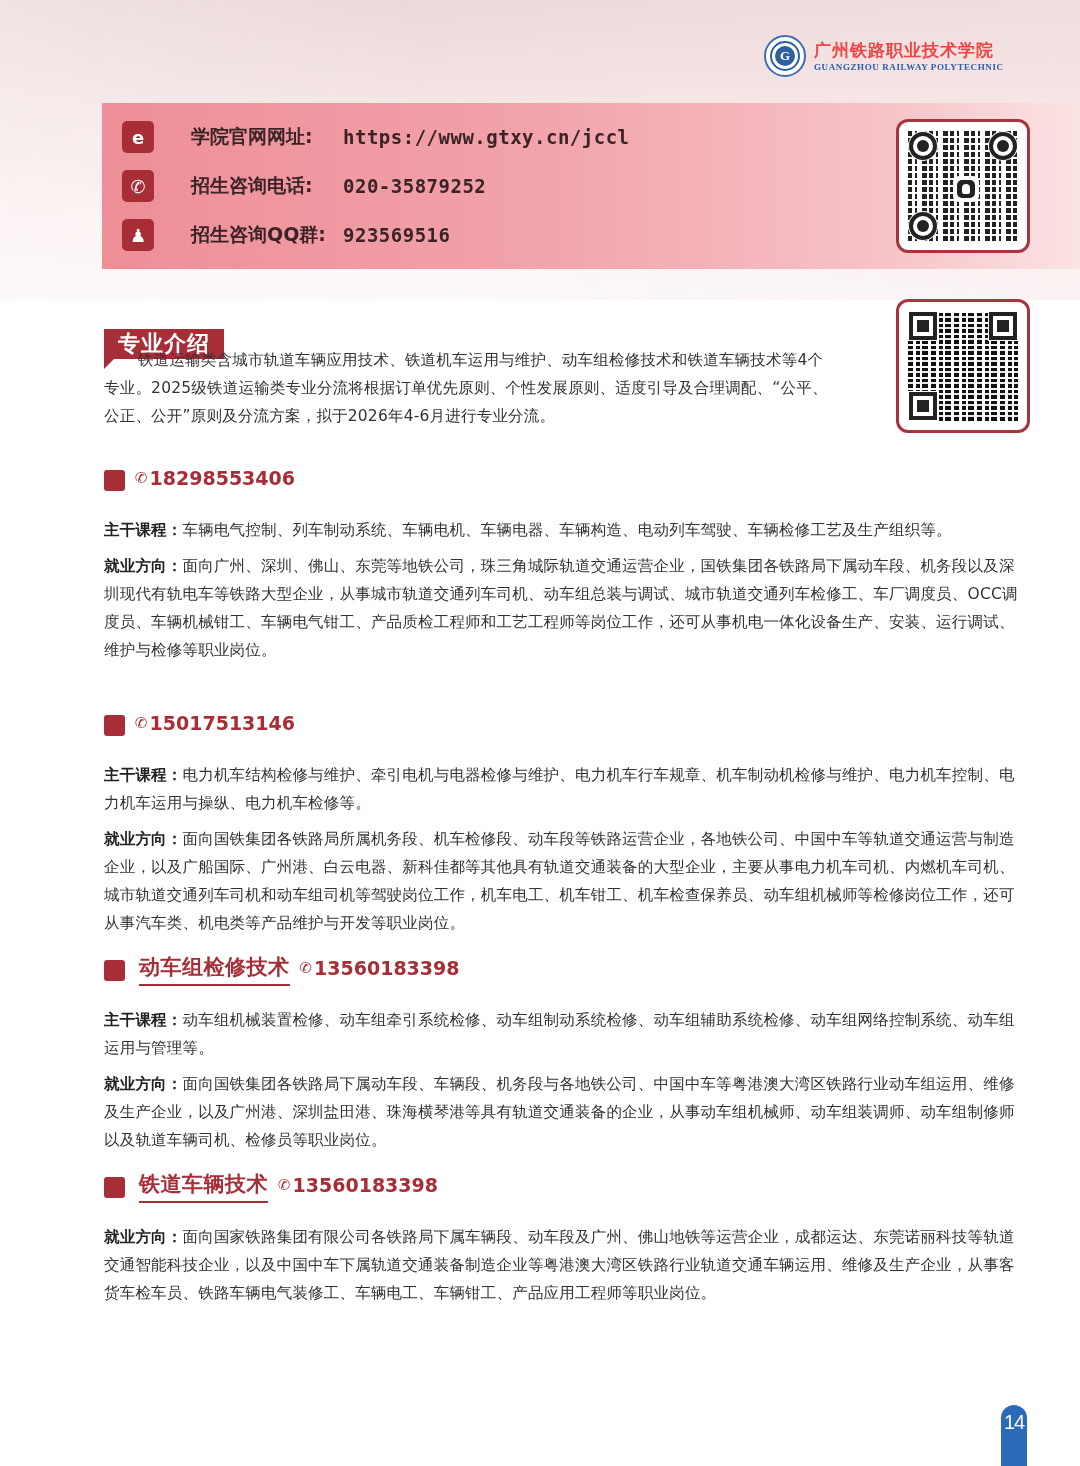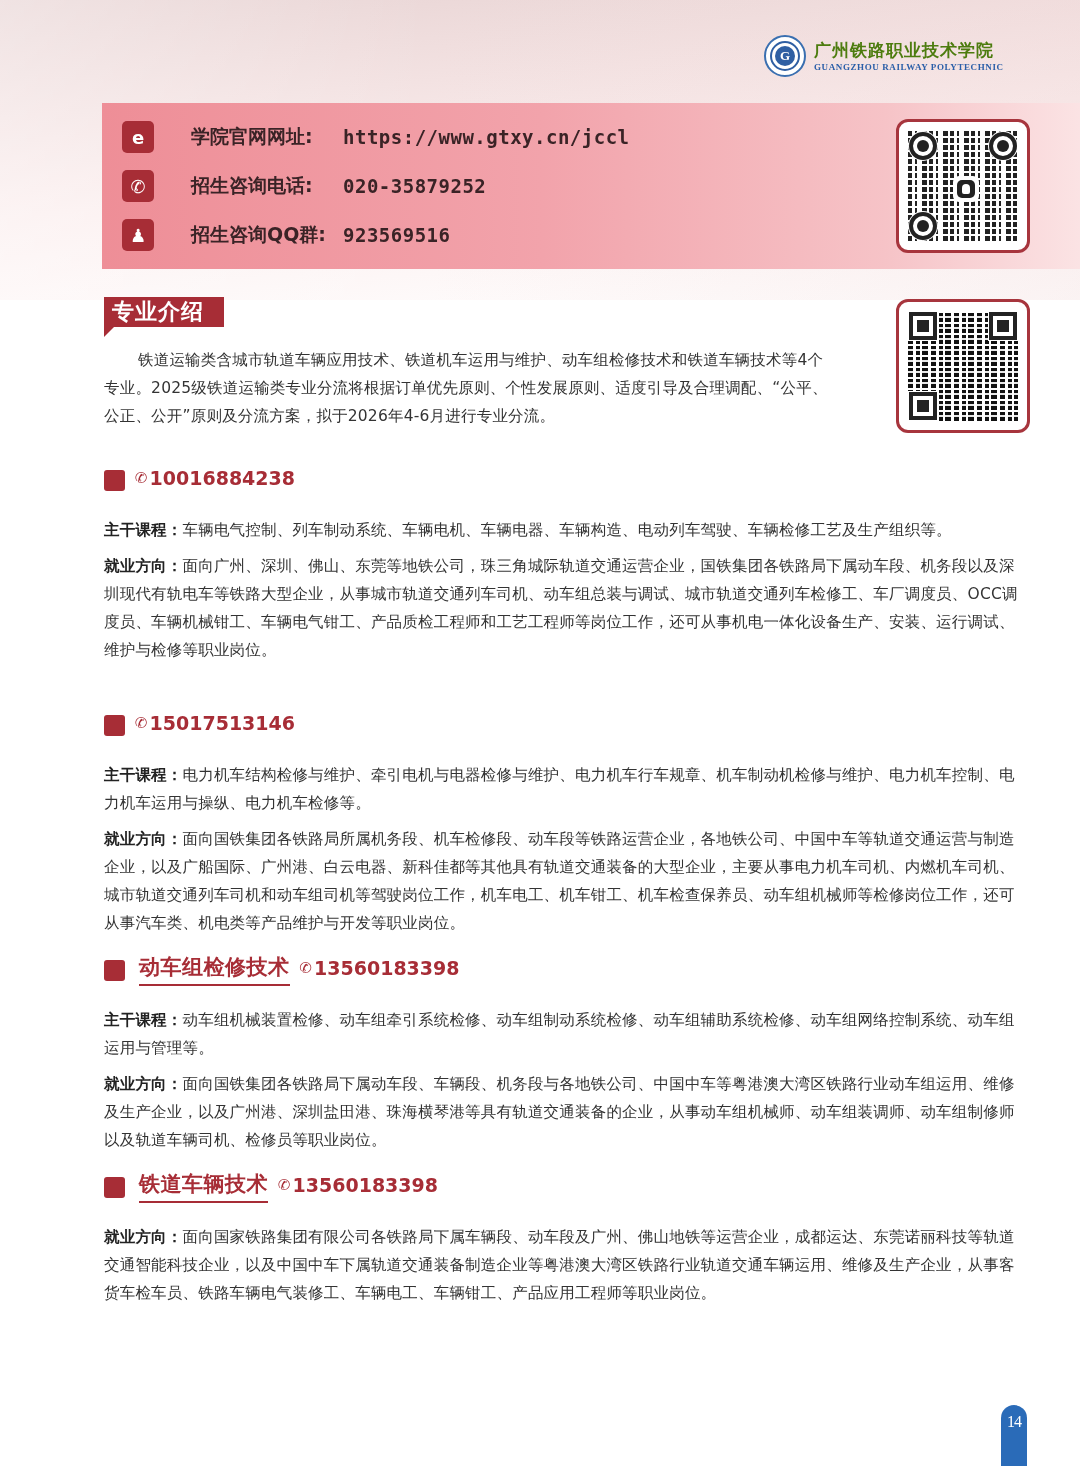--- a/index.html
+++ b/index.html
@@ -16,21 +16,21 @@
     }
 
     .logo { position: absolute; left: 764px; top: 34px; height: 44px; display: flex; align-items: center; }
     .logo-emblem {
       width: 42px; height: 42px; border-radius: 50%; border: 2px solid #3a6fb0;
       background: #ffffff; display: flex; align-items: center; justify-content: center; position: relative;
     }
     .logo-emblem .ring { width: 30px; height: 30px; border-radius: 50%; border: 2px solid #2f5fa3; display:flex; align-items:center; justify-content:center; }
     .logo-emblem .core { width: 20px; height: 20px; border-radius: 50%; background: #2f5fa3; color:#fff; font-size: 13px; font-weight: bold; display:flex; align-items:center; justify-content:center; font-family: "Liberation Serif", serif; }
     .logo-text { margin-left: 8px; display: flex; flex-direction: column; }
-    .logo-cn { font-size: 17px; color: #4d7c0f; font-weight: bold; letter-spacing: 1px; line-height: 22px; font-family: "DejaVu Serif", serif; }
+    .logo-cn { font-size: 17px; color: #ef4444; font-weight: bold; letter-spacing: 1px; line-height: 22px; font-family: "DejaVu Serif", serif; }
     .logo-en { font-size: 9px; color: #2a5ea8; font-weight: bold; letter-spacing: 0.6px; font-family: "Liberation Serif", serif; line-height: 12px; }
 
     .contact-banner {
       position: absolute; left: 102px; top: 103px; width: 978px; height: 166px;
       background: linear-gradient(90deg, #ee8e97 0%, #f2a3ab 45%, #f6c3c7 80%, #fbe3e4 100%);
     }
     .contact-row { position: absolute; left: 20px; height: 32px; display: flex; align-items: center; }
     .contact-row.r1 { top: 18px; }
     .contact-row.r2 { top: 67px; }
     .contact-row.r3 { top: 116px; }
@@ -66,21 +66,21 @@
     .finder.tl { left: 0; top: 0; }
     .finder.tr { right: 0; top: 0; }
     .finder.bl { left: 0; bottom: 0; }
     .qr-center { position: absolute; left: 45px; top: 45px; width: 26px; height: 26px; background: #fff; border-radius: 6px; display:flex; align-items:center; justify-content:center; }
     .qr-center span { width: 18px; height: 18px; background:#222; border-radius: 5px; display:flex; align-items:center; justify-content:center; }
     .qr-center span::after { content:""; width: 8px; height: 10px; background:#fff; border-radius: 4px 4px 2px 2px; }
 
     .section-tag { position: absolute; left: 104px; top: 297px; }
     .section-tag .tag-box {
       background: #a72d36; color: #ffffff; font-size: 22px; font-weight: bold; height: 30px; line-height: 30px;
-      padding: 0 14px 0 8px; width: 120px; letter-spacing: 1px;
+      padding: 0 14px 0 14px; width: 120px; letter-spacing: 1px; margin-top: 32px;
     }
     .section-tag .tag-tail { width: 0; height: 0; border-top: 10px solid #a72d36; border-right: 10px solid transparent; }
 
     .intro { position: absolute; left: 104px; top: 346px; width: 728px; font-size: 15.5px; line-height: 28px; color: #333; text-indent: 34px; letter-spacing: 0.2px; }
 
     .major { position: absolute; left: 104px; width: 926px; }
     .major-head { position: relative; height: 40px; display: flex; align-items: flex-start; }
     .major-bullet { width: 21px; height: 21px; background: #a72d36; border-radius: 3px; margin-top: 8px; }
     .major-title-wrap { margin-left: 14px; border-bottom: 2px solid #a72d36; padding-bottom: 2px; }
     .major-title { font-size: 21px; font-weight: bold; color: #a72d36; line-height: 30px; letter-spacing: 0.5px; }
@@ -90,21 +90,21 @@
     .major-body p { margin-bottom: 5px; margin-top: 8px; }
     .major-body .lbl { font-weight: bold; color: #222; }
 
     .m1 { top: 462px; }
     .m2 { top: 707px; }
     .m3 { top: 952px; }
     .m4 { top: 1169px; }
 
     .page-num {
       position: absolute; left: 1001px; top: 1405px; width: 26px; height: 61px; background: #2a6bb8;
-      border-radius: 13px 13px 0 0; color: #ffffff; font-size: 16px; font-family: Liberation Serif, serif;
+      border-radius: 13px 13px 0 0; color: #ffffff; font-size: 20px; font-family: Liberation Sans, sans-serif;
       text-align: center; line-height: 34px; letter-spacing: -1px;
     }
   </style>
 </head>
 <body>
 
 <div class="top-bg"></div>
 
 <div class="logo">
   <div class="logo-emblem">
@@ -184,21 +184,21 @@
   <div class="tag-tail"></div>
 </div>
 
 <p class="intro">铁道运输类含城市轨道车辆应用技术、铁道机车运用与维护、动车组检修技术和铁道车辆技术等4个专业。2025级铁道运输类专业分流将根据订单优先原则、个性发展原则、适度引导及合理调配、“公平、公正、公开”原则及分流方案，拟于2026年4-6月进行专业分流。</p>
 
 <div class="major m1">
   <div class="major-head">
     <div class="major-bullet"></div>
     <div class="major-phone">
       <span class="phone-icon">✆</span>
-      <span>10016884238</span>
+      <span>18298553406</span>
     </div>
   </div>
   <div class="major-body">
     <p><span class="lbl">主干课程：</span><span>车辆电气控制、列车制动系统、车辆电机、车辆电器、车辆构造、电动列车驾驶、车辆检修工艺及生产组织等。</span></p>
     <p><span class="lbl">就业方向：</span><span>面向广州、深圳、佛山、东莞等地铁公司，珠三角城际轨道交通运营企业，国铁集团各铁路局下属动车段、机务段以及深圳现代有轨电车等铁路大型企业，从事城市轨道交通列车司机、动车组总装与调试、城市轨道交通列车检修工、车厂调度员、OCC调度员、车辆机械钳工、车辆电气钳工、产品质检工程师和工艺工程师等岗位工作，还可从事机电一体化设备生产、安装、运行调试、维护与检修等职业岗位。</span></p>
   </div>
 </div>
 
 <div class="major m2">
   <div class="major-head">

